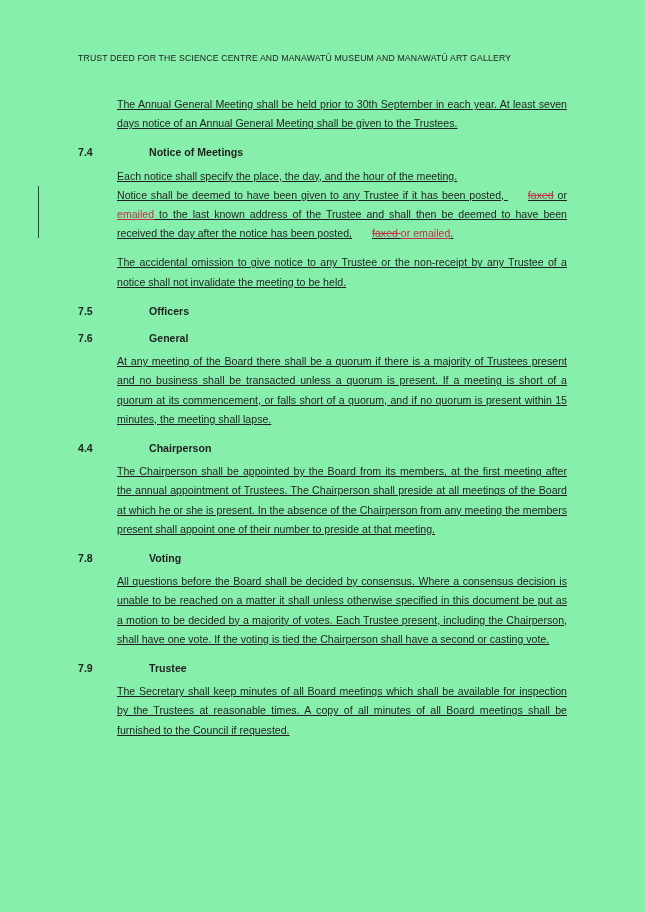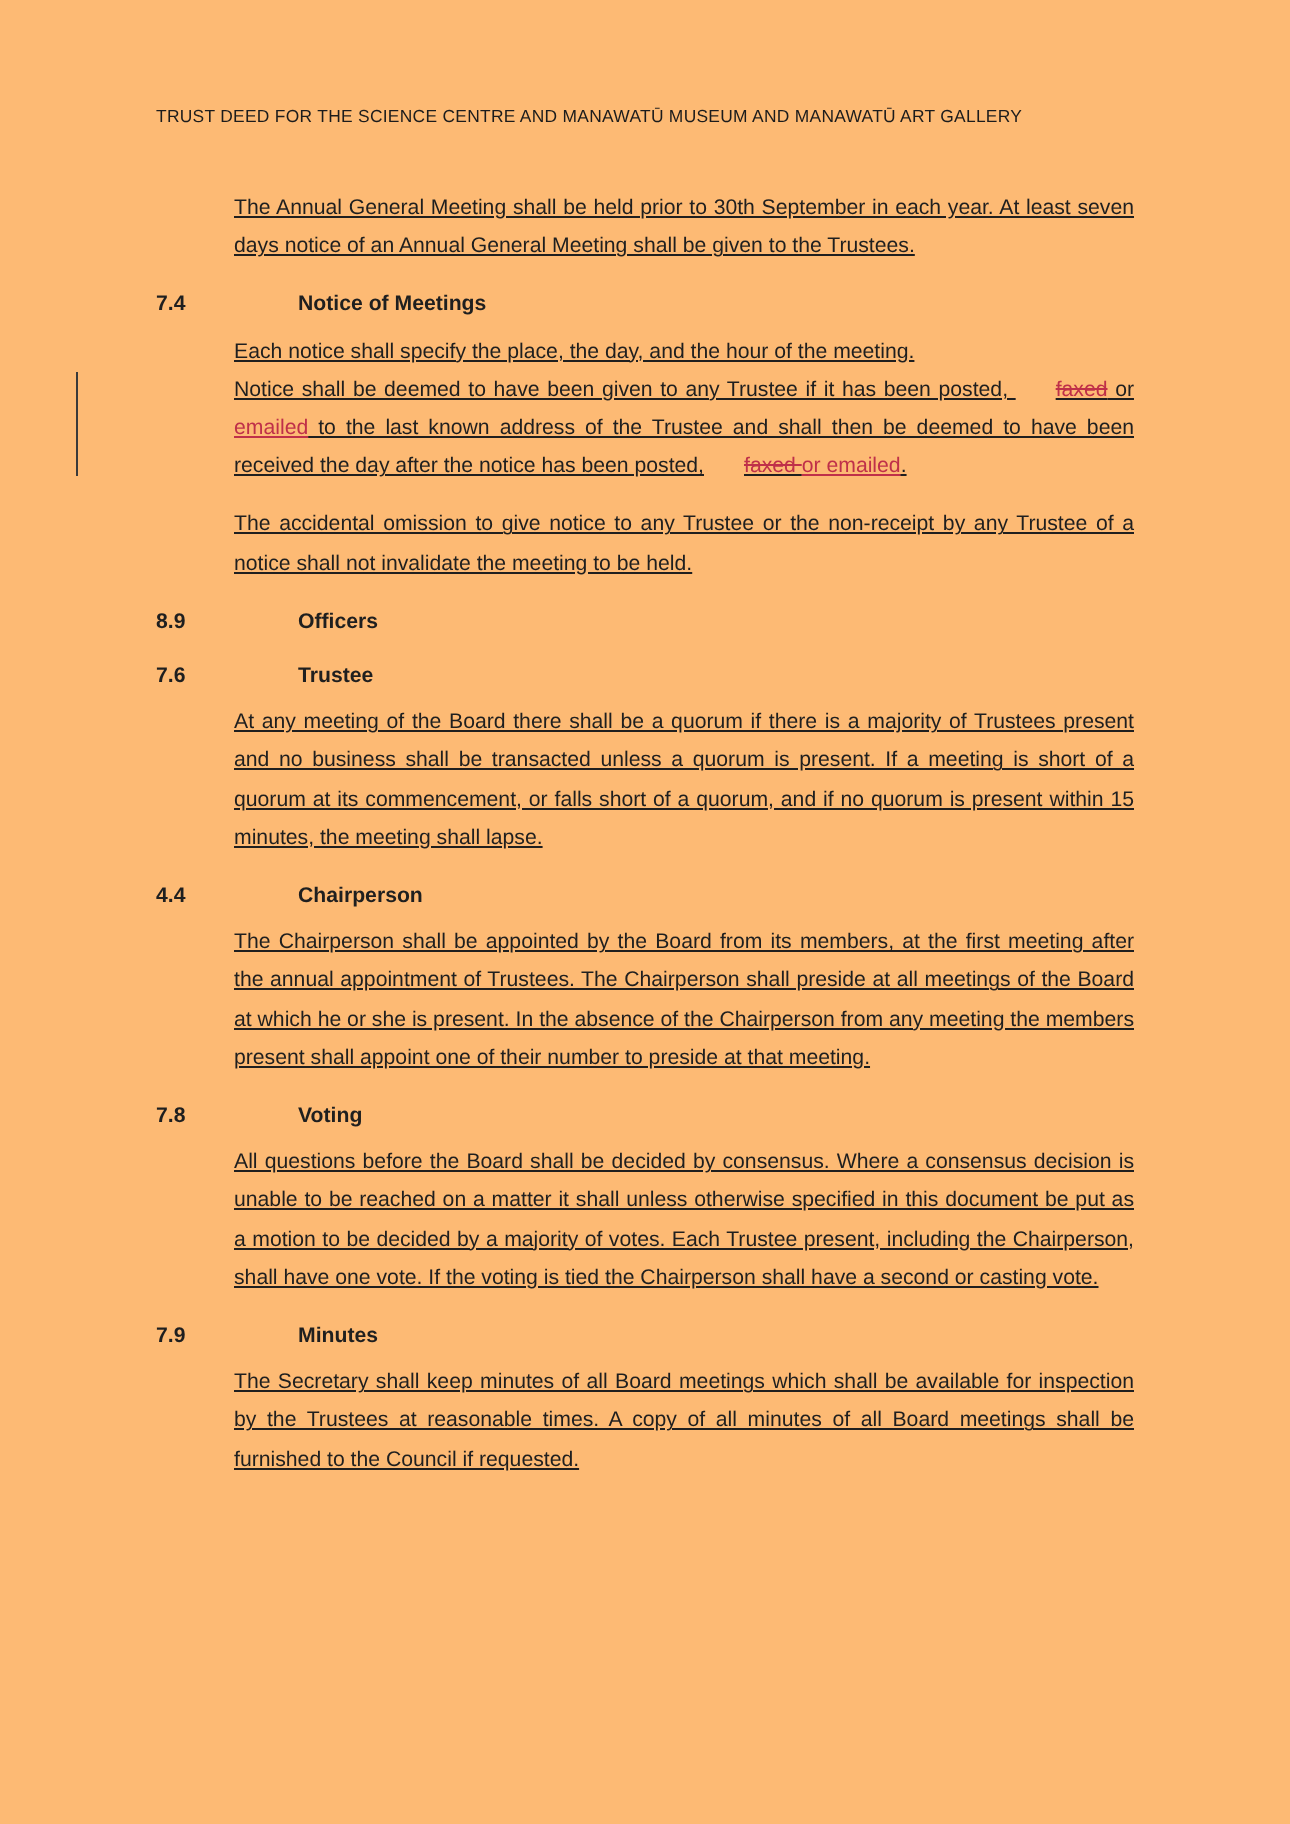--- a/index.html
+++ b/index.html
@@ -1,20 +1,20 @@
 <!DOCTYPE html>
 <html style="--rev-red: #bf3049;"><head>
 <meta charset="utf-8">
 <style>
   html, body { margin: 0; padding: 0; background: #ffffff; }
   .page {
     position: relative;
     width: 645px;
     height: 912px;
-    background: #fdba74;
+    background: #86efac;
     font-family: "Liberation Sans", "DejaVu Sans", sans-serif;
     color: #1f1f1f;
     overflow: hidden;
   }
   .doc-header {
     position: absolute;
     left: 78px;
     top: 53px;
     width: 489px;
     font-size: 8.7px;
@@ -64,24 +64,24 @@
   <div class="doc-header">TRUST DEED FOR THE SCIENCE CENTRE AND MANAWATŪ MUSEUM AND MANAWATŪ ART GALLERY</div>
 
   <div class="change-bar"></div>
 
   <div class="content">
     <p>The Annual General Meeting shall be held prior to 30th September in each year. At least seven days notice of an Annual General Meeting shall be given to the Trustees.</p>
     <div id="sections">
         <div class="sec-head"><span class="sec-num">7.4</span><span>Notice of Meetings</span></div>
         <p>Each notice shall specify the place, the day, and the hour of the meeting.<br>Notice shall be deemed to have been given to any Trustee if it has been posted, <span class="run-del">faxed</span> or<span class="run-ins"> emailed</span> to the last known address of the Trustee and shall then be deemed to have been received the day after the notice has been posted,<span class="run-del">faxed </span><span class="run-ins">or emailed</span>.</p>
         <p>The accidental omission to give notice to any Trustee or the non-receipt by any Trustee of a notice shall not invalidate the meeting to be held.</p>
-        <div class="sec-head"><span class="sec-num">8.9</span><span>Officers</span></div>
-        <div class="sec-head"><span class="sec-num">7.6</span><span>Trustee</span></div>
+        <div class="sec-head"><span class="sec-num">7.5</span><span>Officers</span></div>
+        <div class="sec-head"><span class="sec-num">7.6</span><span>General</span></div>
         <p>At any meeting of the Board there shall be a quorum if there is a majority of Trustees present and no business shall be transacted unless a quorum is present. If a meeting is short of a quorum at its commencement, or falls short of a quorum, and if no quorum is present within 15 minutes, the meeting shall lapse.</p>
         <div class="sec-head"><span class="sec-num">4.4</span><span>Chairperson</span></div>
         <p>The Chairperson shall be appointed by the Board from its members, at the first meeting after the annual appointment of Trustees. The Chairperson shall preside at all meetings of the Board at which he or she is present. In the absence of the Chairperson from any meeting the members present shall appoint one of their number to preside at that meeting.</p>
         <div class="sec-head"><span class="sec-num">7.8</span><span>Voting</span></div>
         <p>All questions before the Board shall be decided by consensus. Where a consensus decision is unable to be reached on a matter it shall unless otherwise specified in this document be put as a motion to be decided by a majority of votes. Each Trustee present, including the Chairperson, shall have one vote. If the voting is tied the Chairperson shall have a second or casting vote.</p>
-        <div class="sec-head"><span class="sec-num">7.9</span><span>Minutes</span></div>
+        <div class="sec-head"><span class="sec-num">7.9</span><span>Trustee</span></div>
         <p>The Secretary shall keep minutes of all Board meetings which shall be available for inspection by the Trustees at reasonable times. A copy of all minutes of all Board meetings shall be furnished to the Council if requested.</p>
       </div>
   </div>
 </div>
 
 </body></html>

